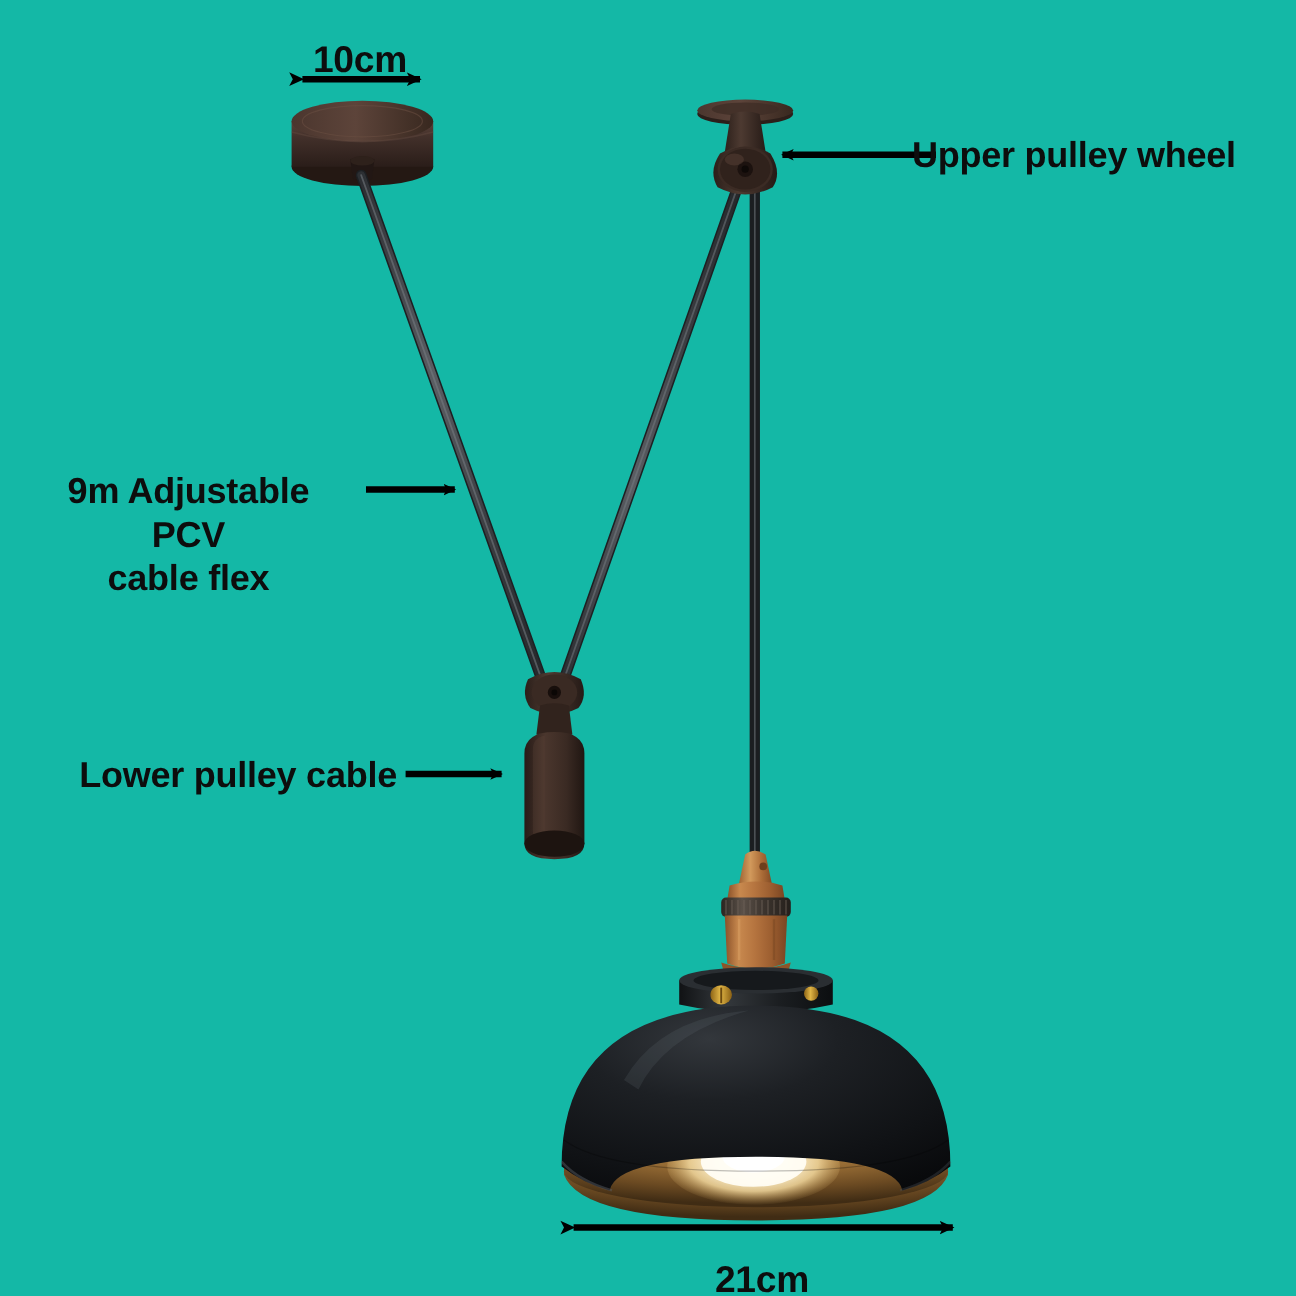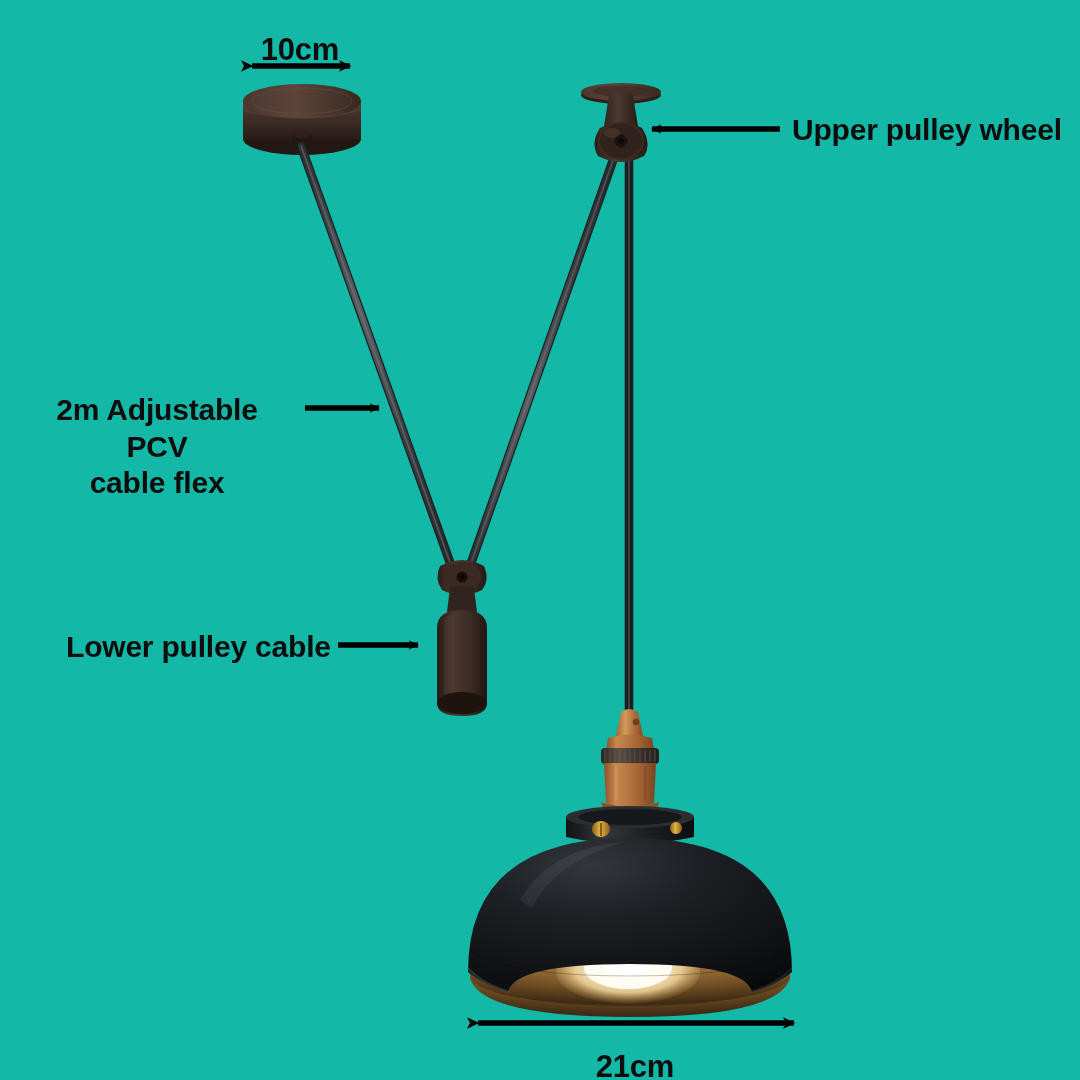--- a/index.html
+++ b/index.html
@@ -28,21 +28,21 @@
   .anno {
     position: absolute;
     font-family: "Liberation Sans", sans-serif;
     font-weight: bold;
     color: #0d0d0d;
     letter-spacing: -0.2px;
     white-space: pre;
     line-height: 1.22;
   }
   #label-upper-pulley {
-    left: 792px;
+    left: 760px;
     top: 112px;
     font-size: 30px;
   }
   #label-cable {
     left: 24px;
     top: 392px;
     font-size: 30px;
     width: 266px;
     text-align: center;
     white-space: pre-line;
@@ -292,20 +292,20 @@
     </g>
     <g>
       <line x1="478" y1="1023" x2="794" y2="1023" stroke="#000000" stroke-width="5.4" marker-start="url(#dimArrow)" marker-end="url(#dimArrow)"></line>
     </g>
   </svg>
 
   <div class="anno" id="label-dim-top">10cm</div>
 
   <div class="anno" id="label-upper-pulley">Upper pulley wheel</div>
 
-  <div class="anno" id="label-cable">2m Adjustable PCV
+  <div class="anno" id="label-cable">9m Adjustable PCV
 cable flex</div>
 
   <div class="anno" id="label-lower-pulley">Lower pulley cable</div>
 
   <div class="anno" id="label-dim-bottom">21cm</div>
 
 </div>
 
 </body></html>

